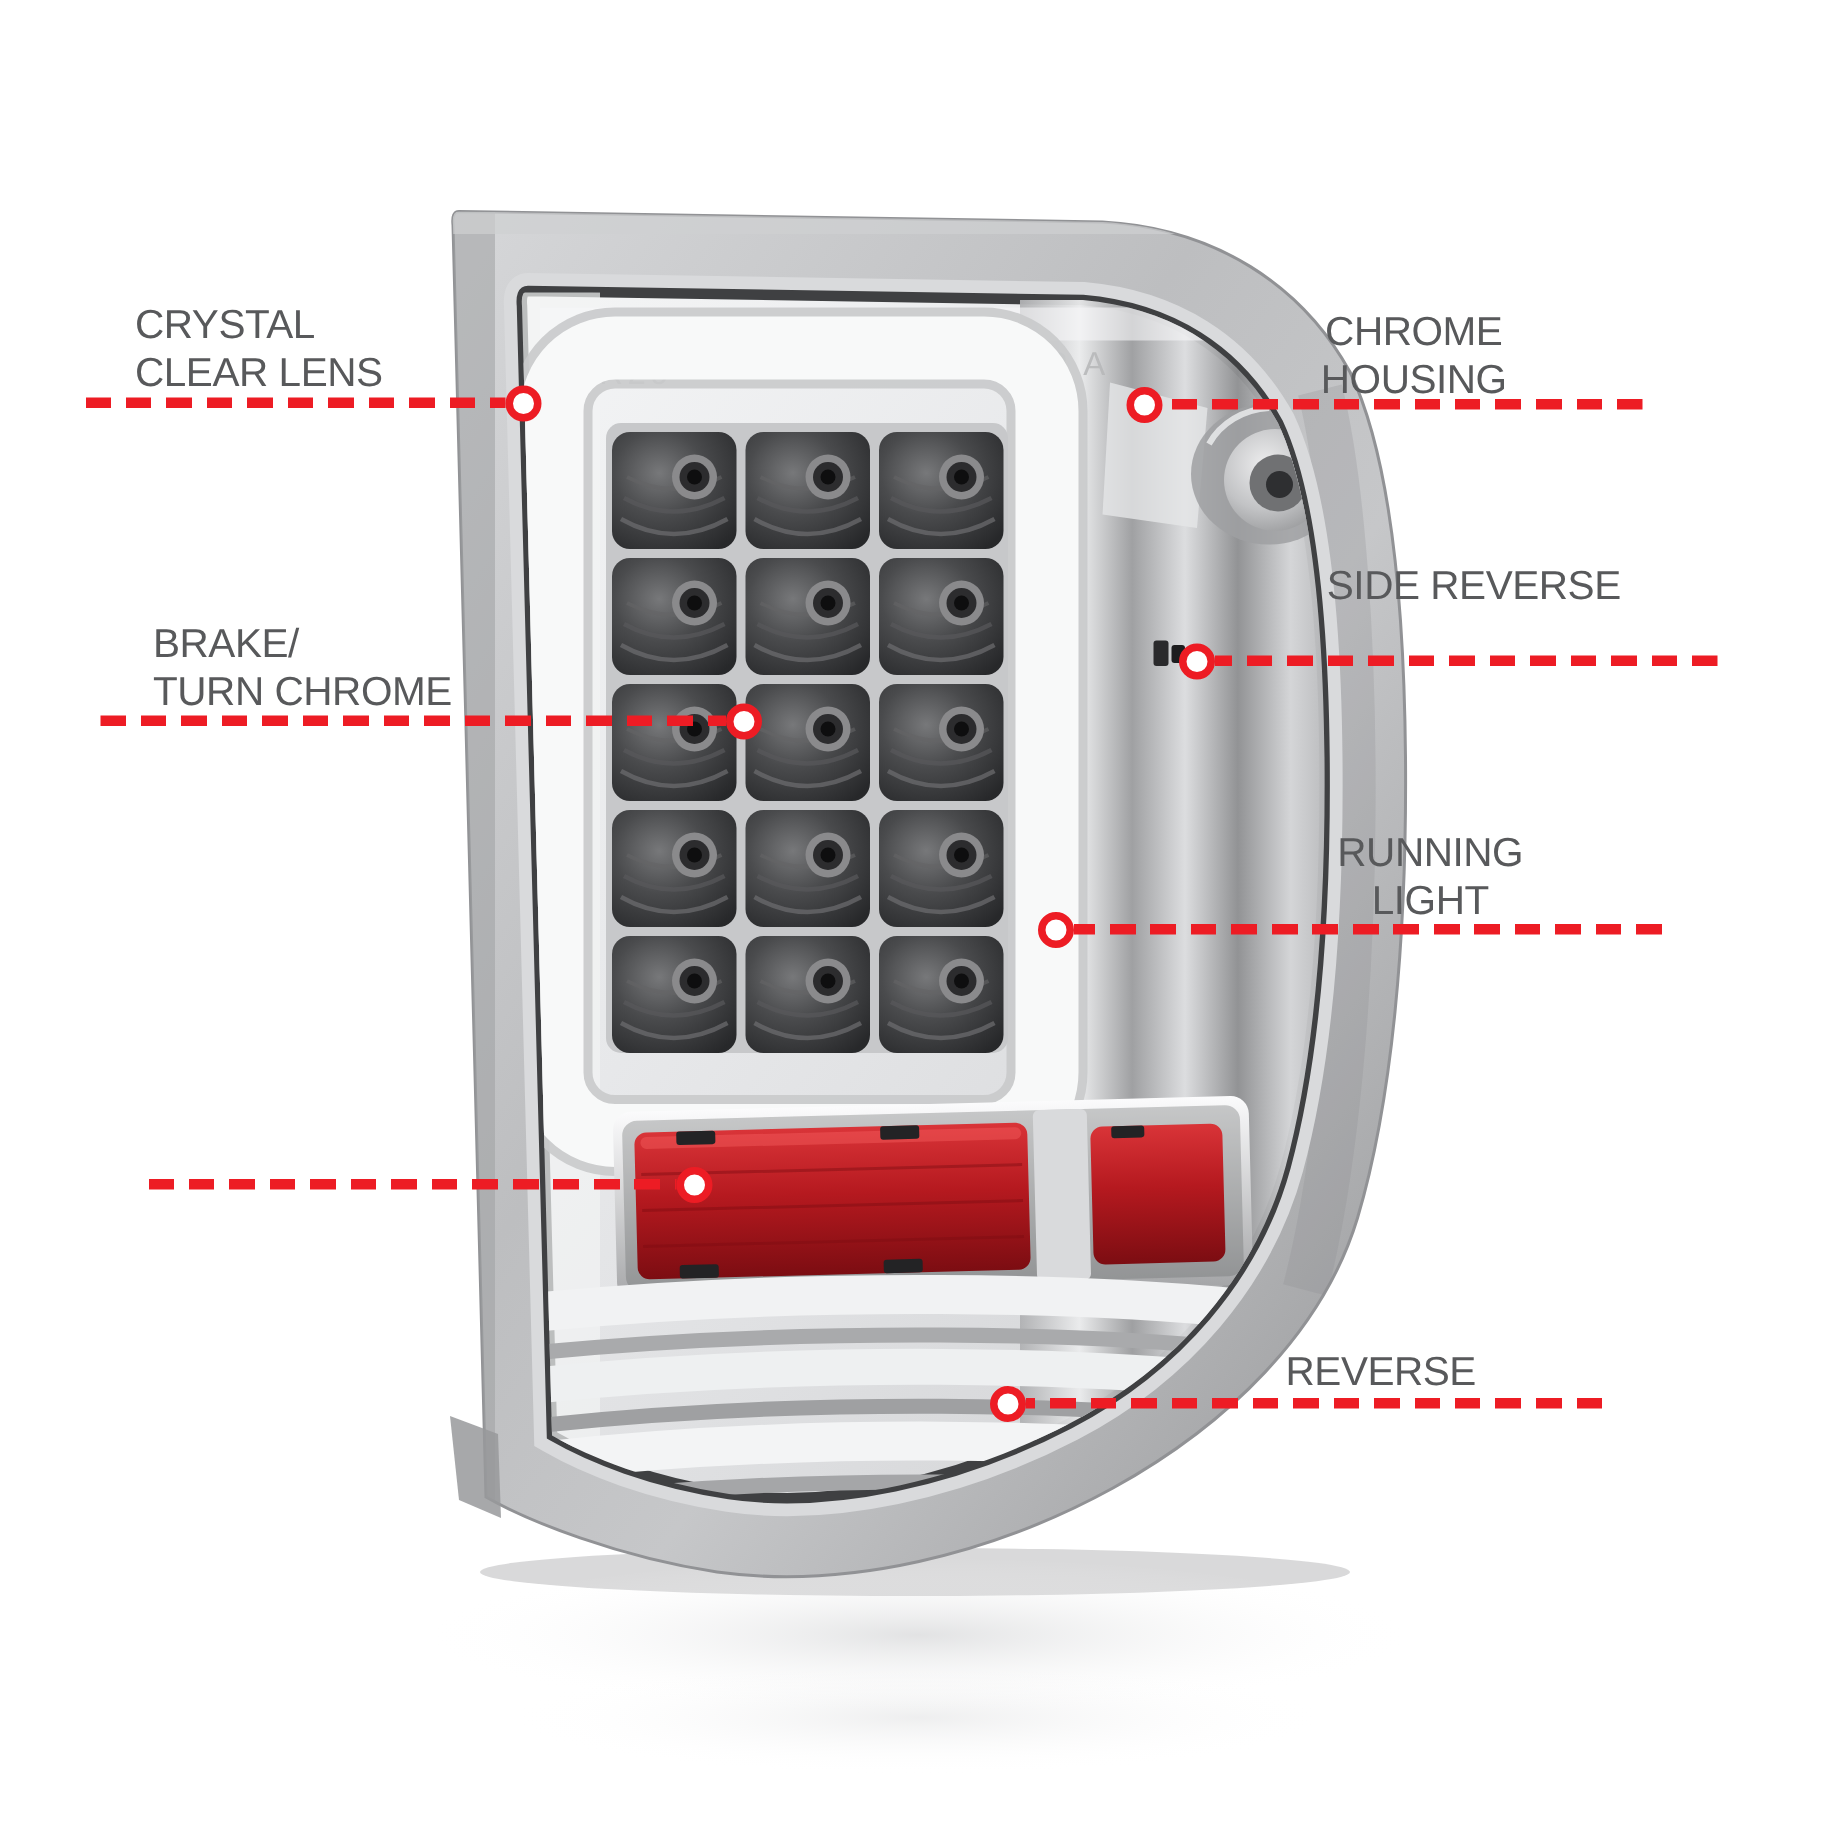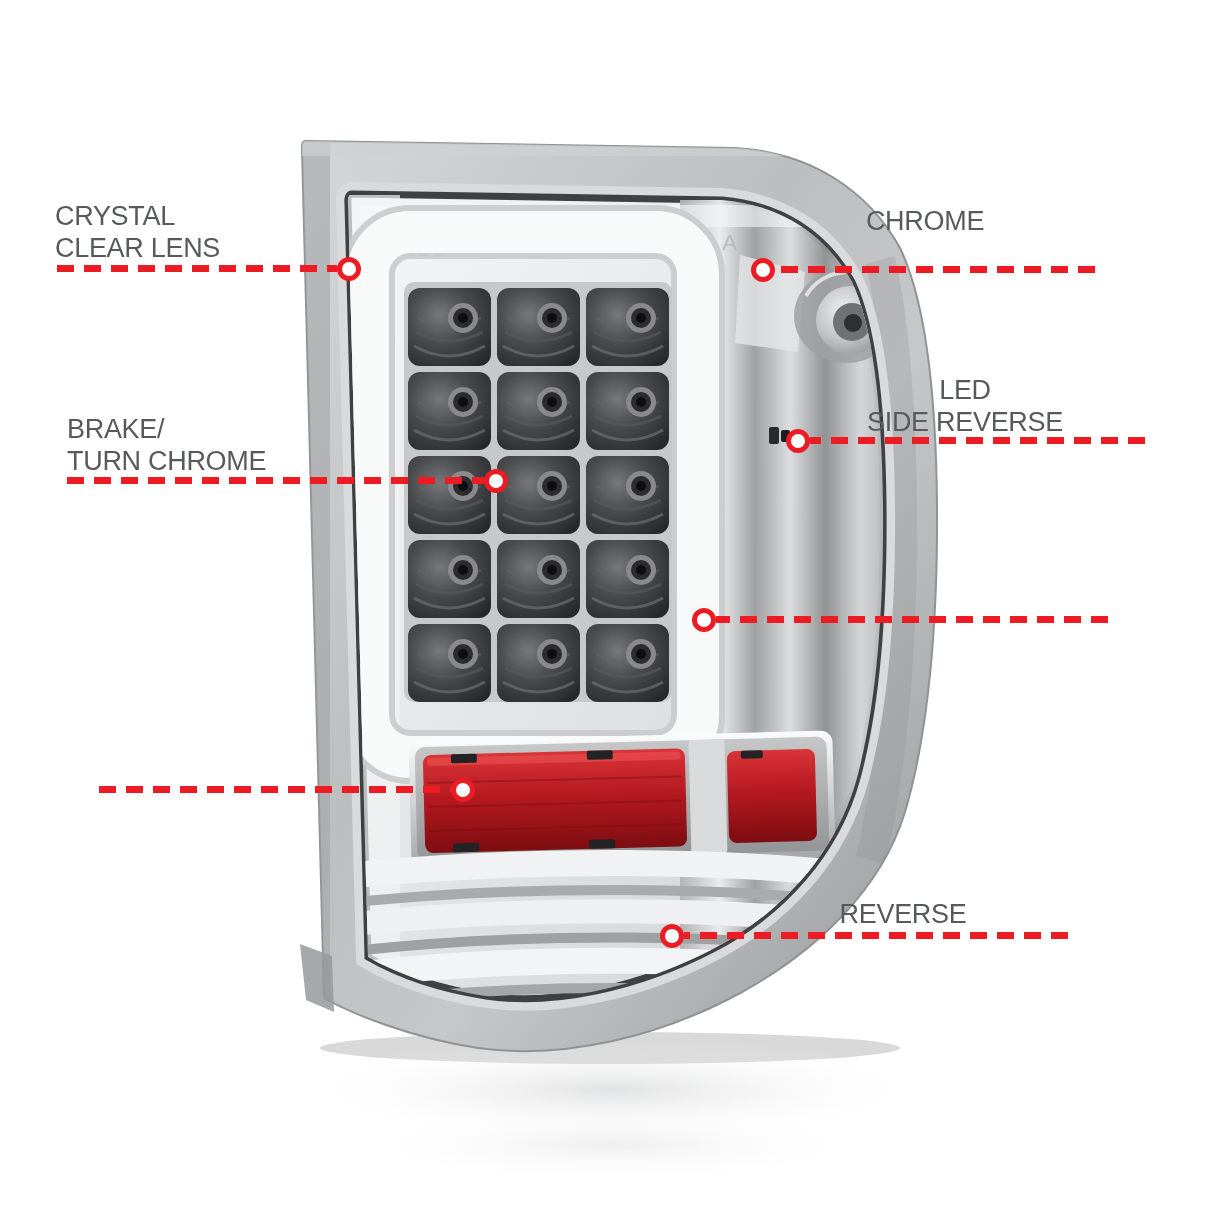--- a/index.html
+++ b/index.html
@@ -3,21 +3,21 @@
 <meta charset="utf-8">
 <style>
   html,body{margin:0;padding:0;background:#fff;}
   .stage{position:relative;width:1214px;height:1214px;background:#fff;overflow:hidden;
          font-family:"Liberation Sans", sans-serif;}
   .stage svg{position:absolute;left:0;top:0;}
 
   
   .callout{position:absolute;color:var(--label-gray);font-size:27px;line-height:32px;
            letter-spacing:-0.3px;font-weight:400;white-space:nowrap;}
-  .callout span{display:block;}
+  .callout span{display:block;margin-left:35px;}
   .callout.r{text-align:center;width:340px;}
 
   .co-crystal{left:55px;top:200px;}
   .co-brake{left:67px;top:413px;}
   .co-safety{left:97px;top:720px;}
   .co-chrome{right:119px;top:205px;}
   .co-sidemarker{right:79px;top:374px;}
   .co-running{right:108px;top:552px;}
   .co-reverse{right:141px;top:898px;}
 
@@ -241,31 +241,35 @@
     <span>TURN CHROME</span>
   </div>
   <div class="dash d-brake"></div>
   <div class="dot p-brake"></div>
 
   <div class="dash d-safety"></div>
   <div class="dot p-safety"></div>
 
   <div class="callout r co-chrome">
     <span>CHROME</span>
+    <span>HOUSING</span>
   </div>
   <div class="dash r d-chrome"></div>
   <div class="dot p-chrome"></div>
 
   <div class="callout r co-sidemarker">
-    <span>LED</span>
     <span>SIDE REVERSE</span>
   </div>
   <div class="dash r d-sidemarker"></div>
   <div class="dot p-sidemarker"></div>
 
+  <div class="callout r co-running">
+    <span>RUNNING</span>
+    <span>LIGHT</span>
+  </div>
   <div class="dash r d-running"></div>
   <div class="dot p-running"></div>
 
   <div class="callout r co-reverse">
     <span>REVERSE</span>
     <span></span>
   </div>
   <div class="dash r d-reverse"></div>
   <div class="dot p-reverse"></div>
 

